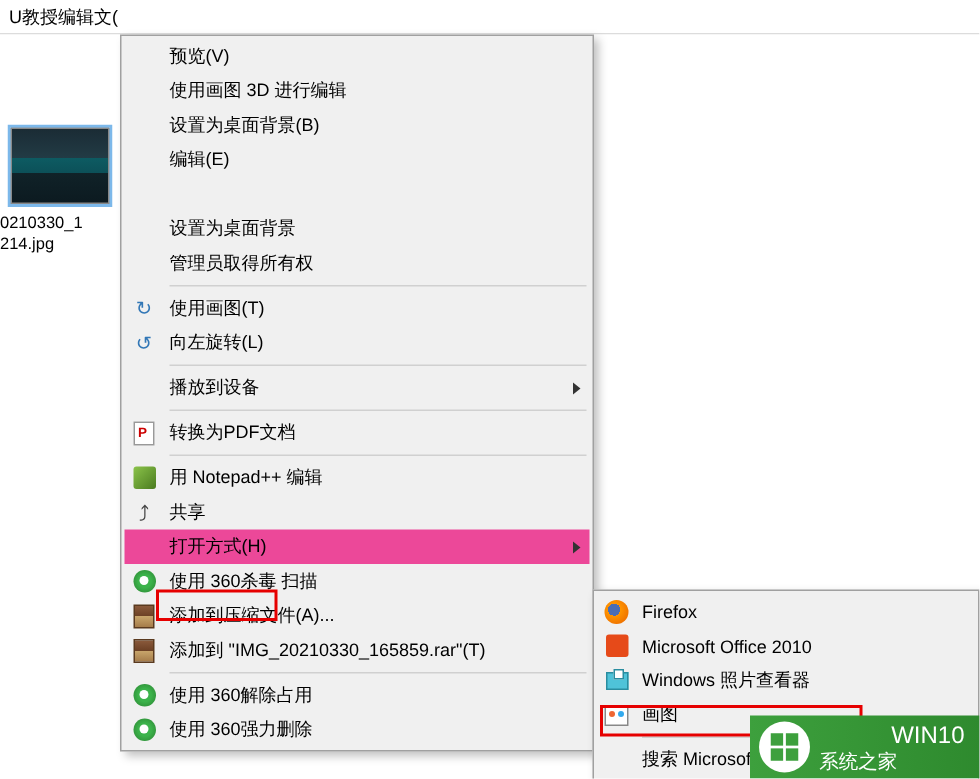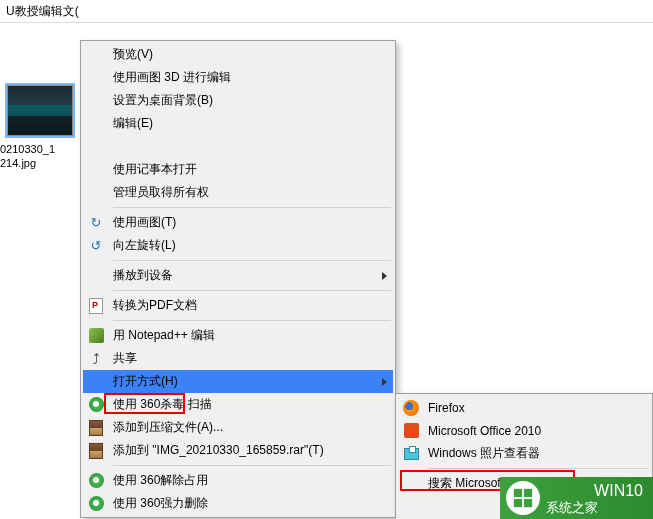--- a/index.html
+++ b/index.html
@@ -45,37 +45,37 @@
     }
     .thumb-label {
       font-size: 11px;
       line-height: 14px;
       word-break: break-all;
       color: #000;
     }
     .context-menu {
       position: absolute;
       left: 80px;
-      top: 17px;
+      top: 0;
       width: 316px;
       background: #f0f0f0;
       border: 1px solid #a0a0a0;
       box-shadow: 3px 3px 6px rgba(0,0,0,0.25);
       padding: 2px;
     }
     .menu-item {
       display: flex;
       align-items: center;
       height: 23px;
       padding: 0 6px 0 2px;
       cursor: default;
       position: relative;
     }
     .menu-item.highlighted {
-      background: #3b82f6;
+      background: #ec4899;
     }
     .menu-icon {
       width: 22px;
       height: 18px;
       display: inline-flex;
       align-items: center;
       justify-content: center;
       margin-right: 6px;
       flex-shrink: 0;
     }
@@ -200,21 +200,21 @@
     </div>
     <div class="menu-item">
       <span class="menu-icon"></span>
       <span class="menu-label">编辑(E)</span>
     </div>
     <div class="menu-item">
       <span class="menu-icon"></span>
     </div>
     <div class="menu-item">
       <span class="menu-icon"></span>
-      <span class="menu-label">使用记事本打开</span>
+      <span class="menu-label">设置为桌面背景</span>
     </div>
     <div class="menu-item">
       <span class="menu-icon"></span>
       <span class="menu-label">管理员取得所有权</span>
     </div>
     <div class="menu-sep"></div>
     <div class="menu-item">
       <span class="menu-icon ic-rotate-r"></span>
       <span class="menu-label">使用画图(T)</span>
     </div>
@@ -295,20 +295,26 @@
       <span class="menu-icon">
           <span class="ic-office"></span>
         </span>
       <span class="menu-label">Microsoft Office 2010</span>
     </div>
     <div class="menu-item">
       <span class="menu-icon">
           <span class="ic-winphoto"></span>
         </span>
       <span class="menu-label">Windows 照片查看器</span>
+    </div>
+    <div class="menu-item">
+      <span class="menu-icon">
+          <span class="ic-paint"></span>
+        </span>
+      <span class="menu-label">画图</span>
     </div>
     <div class="menu-sep"></div>
     <div class="menu-item">
       <span class="menu-icon"></span>
       <span class="menu-label">搜索 Microsof</span>
     </div>
     <div class="menu-item">
       
       
     </div>

